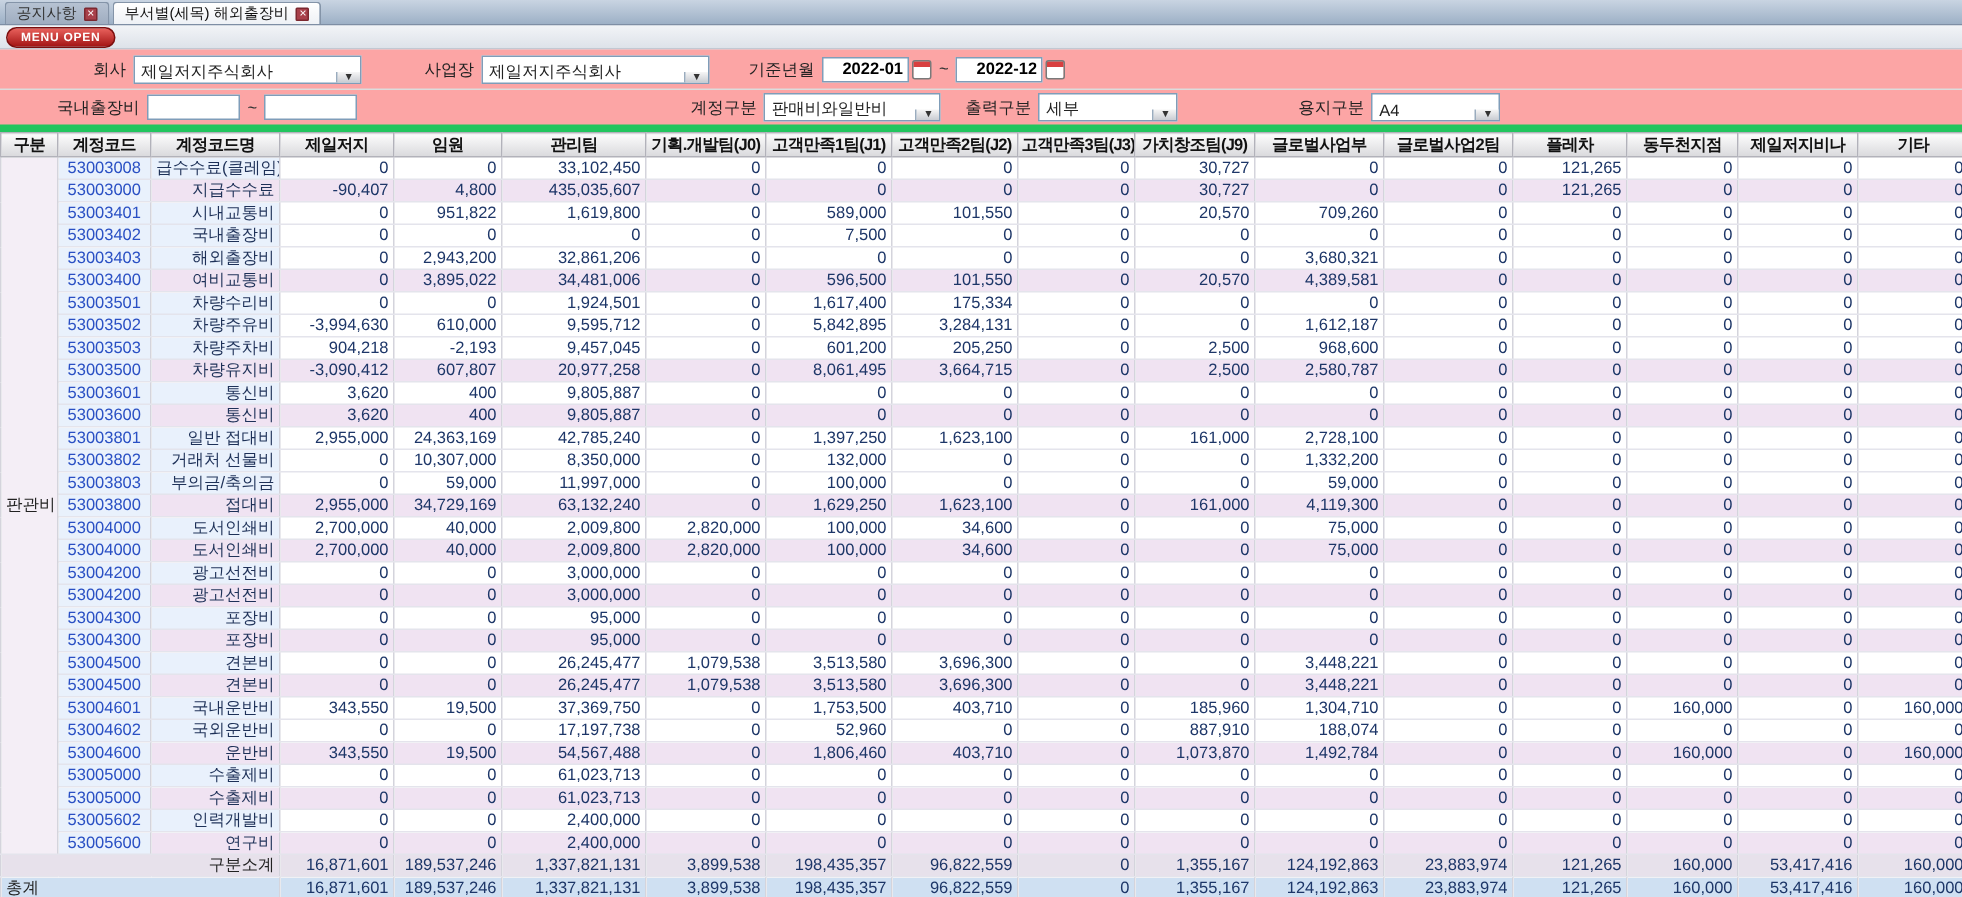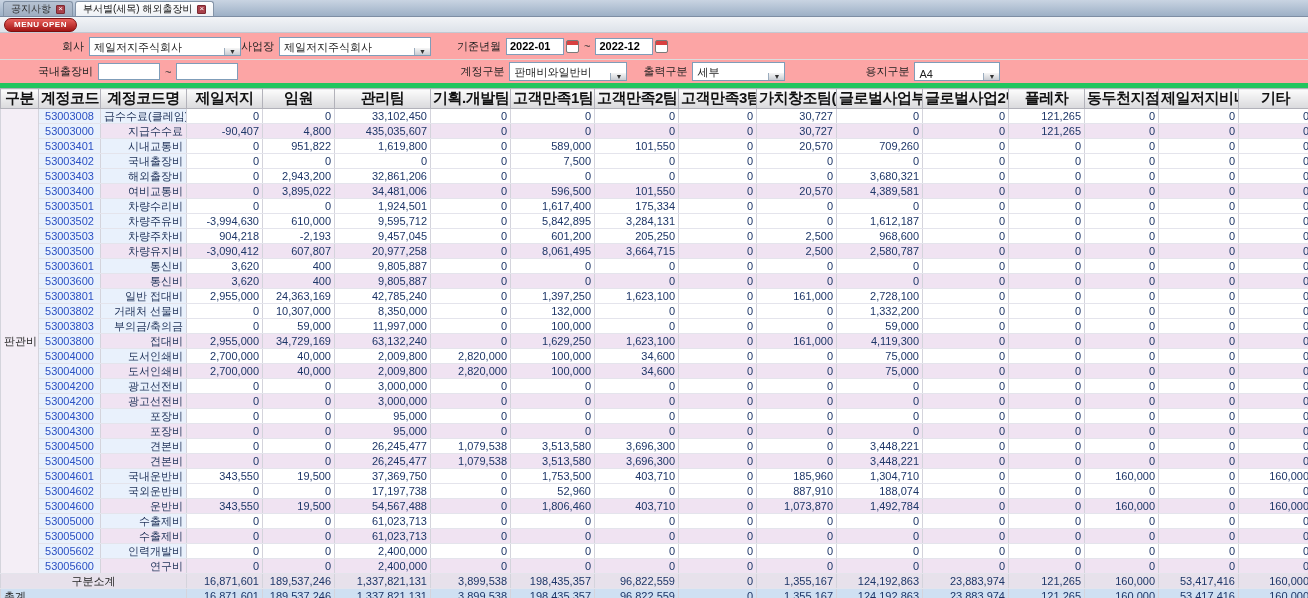--- a/index.html
+++ b/index.html
@@ -52,55 +52,55 @@
   .sel .txt { padding:2px 4px 0 4px; white-space:nowrap; overflow:hidden; flex:1; }
   .sel .arw {
     width:16px; background:linear-gradient(#f6f6f6,#c9ccd2);
     border-left:1px solid #9aacbe; display:flex; align-items:center; justify-content:center;
     font-size:7px; color:#333;
   }
   .tinput {
     height:17px; border:1px solid #7f9db9; background:#fff;
     font-family:"Liberation Sans",sans-serif; font-size:11px; padding:0 3px;
   }
-  .date-input { width:58px; font-weight:bold; text-align:left; }
+  .date-input { width:58px; font-weight:bold; text-align:right; }
   .dept-input { width:62px; }
   .cal {
     display:inline-block; width:13px; height:13px; margin-left:2px; cursor:pointer;
     border:1px solid #7a7a7a; border-radius:2px;
     background:linear-gradient(#d84040 0 4px, #ffffff 4px);
   }
   .tilde { margin:0 5px; color:#333; }
   
   .gridwrap { background:#fff; }
   table.grid {
     border-collapse:collapse; table-layout:fixed; width:1308px;
     font-size:11px; border:1px solid #9aa0ac;
   }
   table.grid th {
     height:16px; padding:0 2px;
     background:linear-gradient(#fcfcfc,#d9d9dc);
     border:1px solid #b2b2ba; color:#111;
-    font-weight:bold; font-size:15px; white-space:nowrap; overflow:hidden;
+    font-weight:bold; font-size:11px; white-space:nowrap; overflow:hidden;
     letter-spacing:-0.5px;
   }
   table.grid td {
     height:15px; line-height:14px; padding:0 3px;
     border-left:1px solid #d4d4dc; border-right:1px solid #d4d4dc;
     border-bottom:1px solid #e4e4ec;
     white-space:nowrap; overflow:hidden;
   }
   td.group-cell { background:#f4eef6; text-align:center; vertical-align:middle; color:#222; border:1px solid #cfcfda; }
   td.code { background:#e9f1fc; color:#2a50c4; text-align:center; }
   td.name { background:#e9f1fc; color:#1e3158; text-align:right; }
   td.num  { text-align:right; color:#1d3668; }
   tr.d td.num { background:#ffffff; }
   tr.s td.num, tr.s td.name { background:#f0e3f2; }
   tr.subtotal td { background:#e7e1eb; color:#1d3668; }
-  tr.subtotal td.rowlabel { color:#222; text-align:center; }
+  tr.subtotal td.rowlabel { color:#222; text-align:right; }
   tr.total td { background:#cfe0f2; color:#1d3668; }
   tr.total td.rowlabel { color:#222; text-align:left; }
   .bottom-strip { height:4px; background:#c8ccd4; }
 </style>
 </head>
 <body>
 
 <div class="tabbar">
   <div class="tab inactive">
     <span>공지사항</span>
@@ -116,21 +116,21 @@
   <span class="menu-open">MENU OPEN</span>
 </div>
 
 <div class="filters">
   <div class="filter-row">
     <span class="flabel" style="margin-left:62px">회사</span>
     <span class="sel" style="width:152px">
       <span class="txt">제일저지주식회사</span>
       <span class="arw">▼</span>
     </span>
-    <span class="flabel" style="">사업장</span>
+    <span class="flabel" style="margin-left:42px">사업장</span>
     <span class="sel" style="width:152px">
       <span class="txt">제일저지주식회사</span>
       <span class="arw">▼</span>
     </span>
     <span class="flabel" style="margin-left:26px">기준년월</span>
     <input class="tinput date-input" value="2022-01" style="">
     <span class="cal"></span>
     <span class="tilde">~</span>
     <input class="tinput date-input" value="2022-12" style="">
     <span class="cal"></span>

